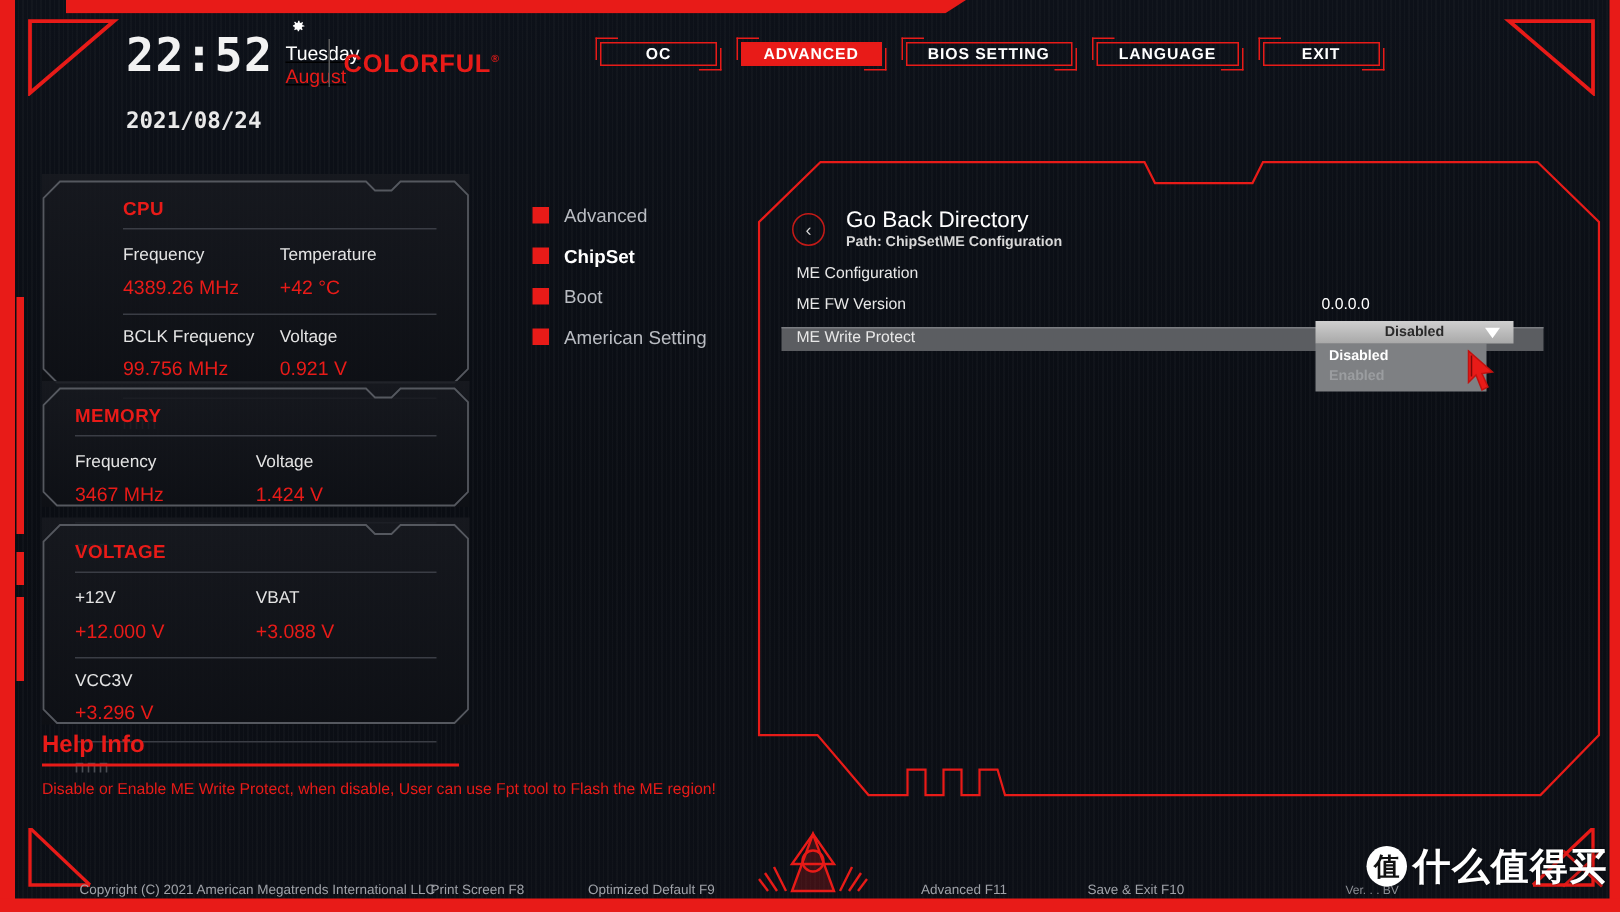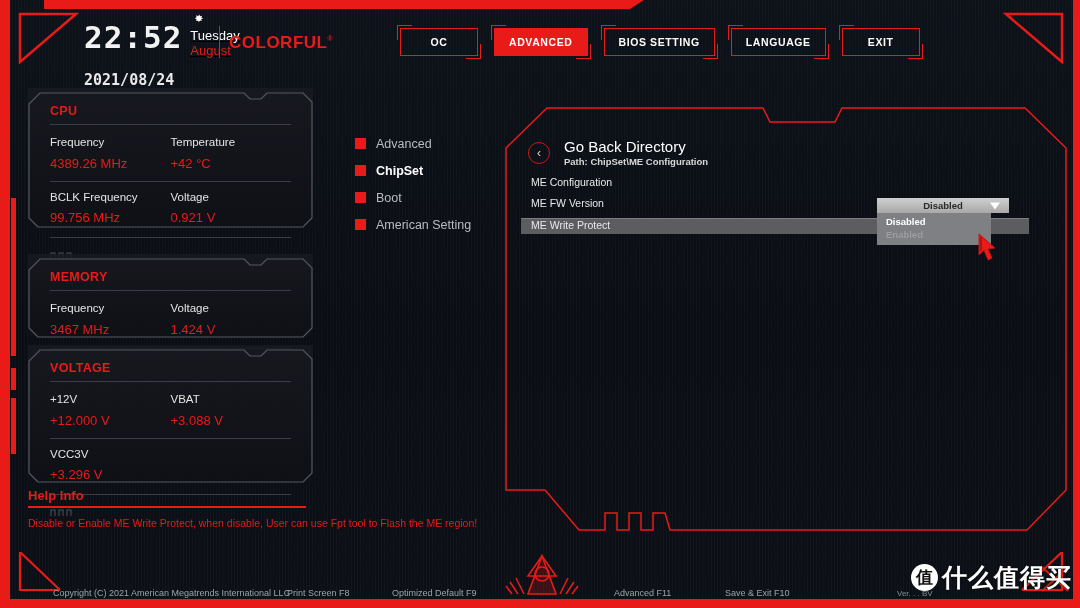--- a/index.html
+++ b/index.html
@@ -108,21 +108,21 @@
     position: absolute; left: 229px; top: 33px;
     font-size: 17px; font-weight: bold; color: #e81b18;
     letter-spacing: 0.5px;
   }
   .brand sup { font-size: 7px; vertical-align: super; }
 
   
   .nav { position: absolute; left: 400px; top: 28px; display: flex; gap: 16px; }
   .nav-btn {
     position: relative;
-    height: 28px; min-width: 78px;
+    height: 16px; min-width: 78px;
     display: flex; align-items: center; justify-content: center;
     color: #ffffff; font-size: 10.5px; font-weight: bold;
     letter-spacing: 0.6px;
     border: 1.5px solid #e81b18;
     background: transparent;
     padding: 0 14px;
     cursor: pointer;
   }
   .nav-btn::after {
     content:""; position:absolute; right:-4px; bottom:-4px;
@@ -153,21 +153,21 @@
   }
   .card-rule { height:1px; background: #3a3d45; margin-bottom: 8px; }
   .kv-row { display: flex; margin-bottom: 2px; }
   .kv-col { width: 50%; }
   .kv-label { color: #e4e4e4; font-size: 11.5px; line-height: 1.7; }
   .kv-value { color: #e81b18; font-size: 13px; line-height: 1.7; }
   .squiggle { margin-top: 4px; }
 
   
   .help-wrap { position: absolute; left: 28px; top: 488px; width: 300px; }
-  .help-title { color:#e81b18; font-size: 13px; font-weight: bold; }
+  .help-title { color:#e81b18; font-size: 16px; font-weight: bold; }
   .help-rule { height: 1.5px; background: #e81b18; margin-top: 3px; width: 278px; }
   .help-text {
     color: #e81b18; font-size: 10.5px; margin-top: 9px; width: 470px;
     line-height: 1.3;
   }
 
   
   .menu { position: absolute; left: 355px; top: 130px; }
   .menu-item {
     display: flex; align-items: center; height: 27px;
@@ -210,21 +210,21 @@
   .set-row.section { color: #e8e8e8; }
   .set-row.selected {
     background: #5b5d61; height: 16px;
     border-top: 1px solid #7b7d81;
   }
   .set-val {
     position: absolute; left: 360px; color: #ffffff; font-size: 10.5px;
   }
 
   
-  .dd-wrap { position: absolute; left: 877px; top: 198px; width: 132px; z-index: 40; }
+  .dd-wrap { position: absolute; left: 877px; top: 214px; width: 132px; z-index: 40; }
   .dd-button {
     position: relative;
     height: 15px; background: linear-gradient(180deg,#cfcfcf,#a8a8a8);
     display: flex; align-items: center; justify-content: center;
     font-size: 9.5px; color: #2a2a2a; font-weight: bold;
     cursor: pointer;
   }
   .dd-arrow {
     position: absolute; right: 9px; top: 50%; transform: translateY(-50%);
     width: 0; height: 0;
@@ -362,21 +362,21 @@
       </div>
       <div class="nav-btn">
         <span>LANGUAGE</span>
       </div>
       <div class="nav-btn">
         <span>EXIT</span>
       </div>
     </div>
   </div>
 
-  <div class="side-card" style="top:88px; height:140px;">
+  <div class="side-card" style="top:116px; height:140px;padding-left:32px;">
     <svg class="card-svg" width="285" height="140" viewBox="0 0 285 140">
       <path d="M10,139 L1,130 L1,16 L12,5 L216,5 L222,11 L233,11 L239,5 L275,5 L284,14 L284,130 L275,139 Z" fill="none" stroke="#55585f" stroke-width="1.2"></path>
     </svg>
     <div class="card-inner">
       <div class="card-title">CPU</div>
       <div class="card-rule"></div>
       <div class="kv-row">
         <div class="kv-col">
           <div class="kv-label">Frequency</div>
           <div class="kv-value">4389.26 MHz</div>

